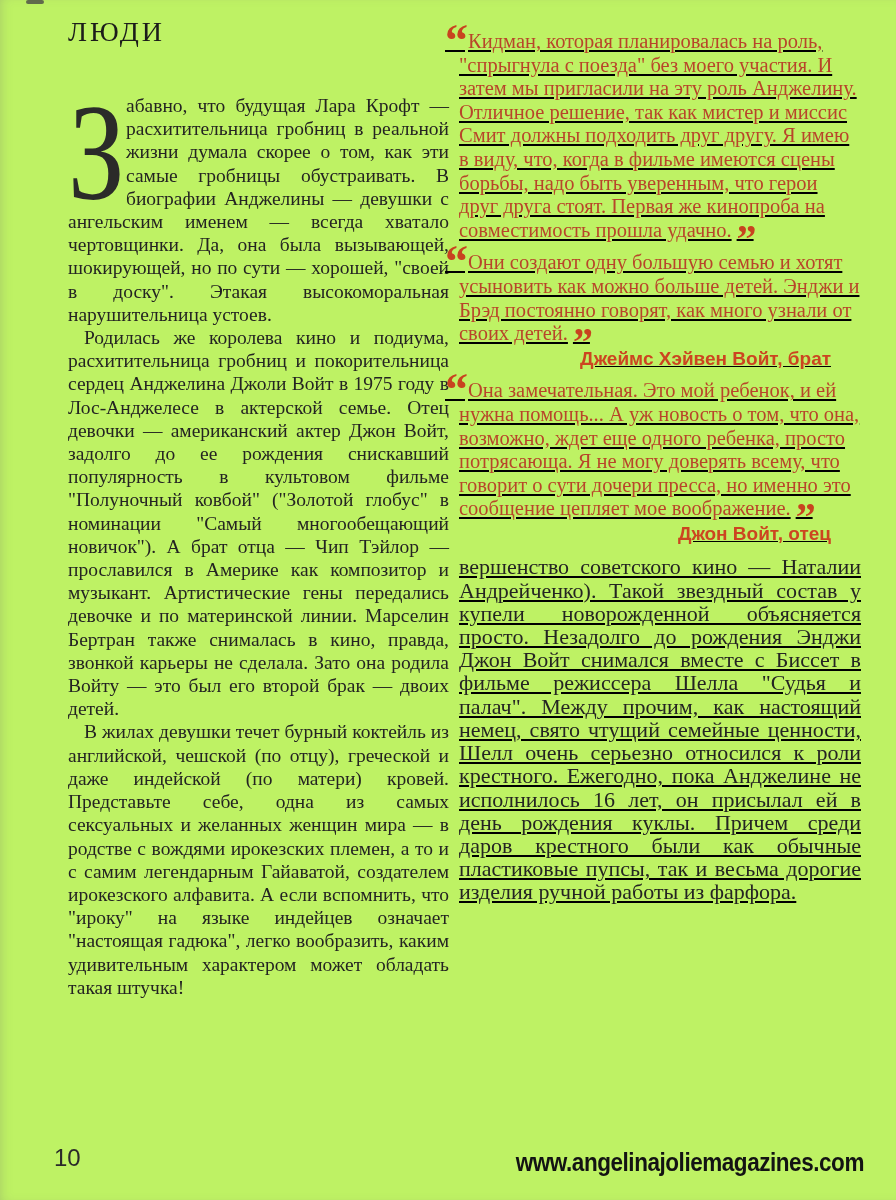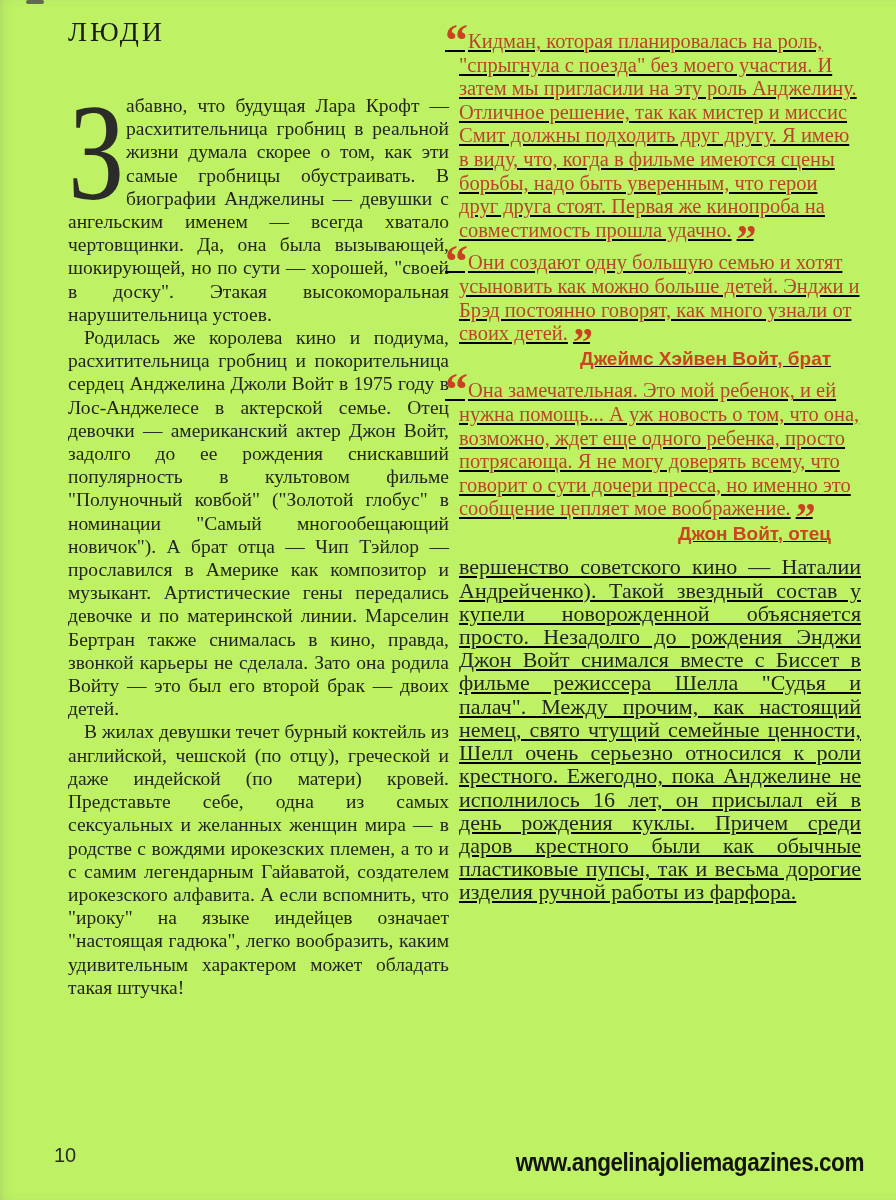--- a/index.html
+++ b/index.html
@@ -55,21 +55,21 @@
     font-weight:bold;font-size:19px;color:#cc4520;
   }
   .rc-body{
     margin-top:10px;
     font-size:22px;line-height:23.2px;text-align:justify;color:#242422;
   }
   .rc-body p{margin:0;}
   
   .page-number{
     position:absolute;left:54px;top:1144px;
-    font-family:"Liberation Sans", sans-serif;font-size:20px;color:#2a2a2a;
+    font-family:"Liberation Sans", sans-serif;font-size:24px;color:#2a2a2a;
   }
   .website{
     position:absolute;right:32px;top:1148px;
     font-family:"Liberation Sans", sans-serif;font-size:25px;font-weight:700;
     color:#131313;letter-spacing:-.5px;
     transform:scaleX(.9);transform-origin:right center;
   }
 </style>
 </head>
 <body>

